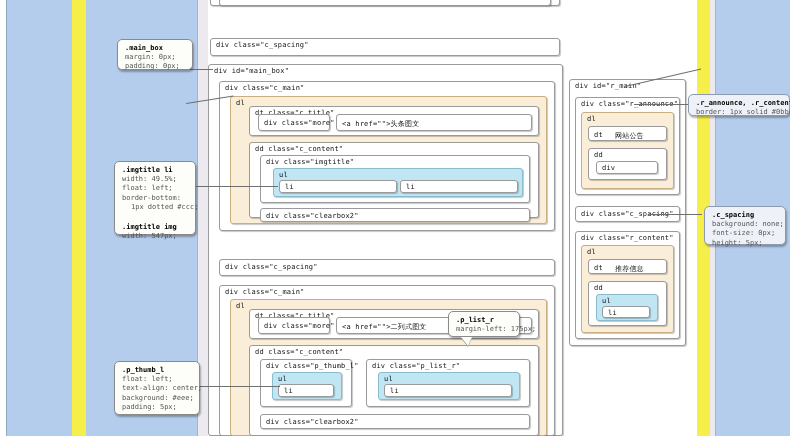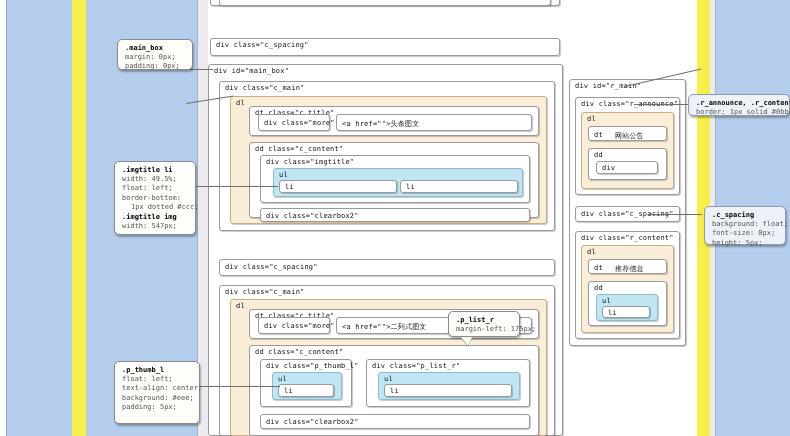--- a/index.html
+++ b/index.html
@@ -240,25 +240,25 @@
     <div class="cline">padding: 0px;</div>
   </div>
 
 
   <div class="callout" style="left:114px;top:161px;width:82px;height:74px;">
     <div class="ctitle">.imgtitle li</div>
     <div class="cline">width: 49.5%;</div>
     <div class="cline">float: left;</div>
     <div class="cline">border-bottom:</div>
     <div class="cline ind">1px dotted #ccc;</div>
-    <div class="ctitle" style="margin-top:0;">.imgtitle img</div>
+    <div class="ctitle" style="margin-top:10px;">.imgtitle img</div>
     <div class="cline">width: 547px;</div>
   </div>
 
-  <div class="callout" style="left:114px;top:361px;width:86px;height:63px;">
+  <div class="callout" style="left:114px;top:361px;width:86px;height:54px;">
     <div class="ctitle">.p_thumb_l</div>
     <div class="cline">float: left;</div>
     <div class="cline">text-align: center;</div>
     <div class="cline">background: #eee;</div>
     <div class="cline">padding: 5px;</div>
   </div>
 
   <div class="callout" style="left:448px;top:311px;width:72px;height:26px;">
     <div class="ctitle">.p_list_r</div>
     <div class="cline">margin-left: 175px;</div>
@@ -266,18 +266,18 @@
   </div>
 
 
   <div class="callout blue" style="left:688px;top:94px;width:102px;height:22px;">
     <div class="ctitle">.r_announce, .r_content</div>
     <div class="cline">border: 1px solid #0bbda6;</div>
   </div>
 
   <div class="callout blue" style="left:704px;top:206px;width:82px;height:39px;">
     <div class="ctitle">.c_spacing</div>
-    <div class="cline">background: float;</div>
+    <div class="cline">background: none;</div>
     <div class="cline">font-size: 0px;</div>
     <div class="cline">height: 5px;</div>
   </div>
 
 </div>
 
 </body></html>

